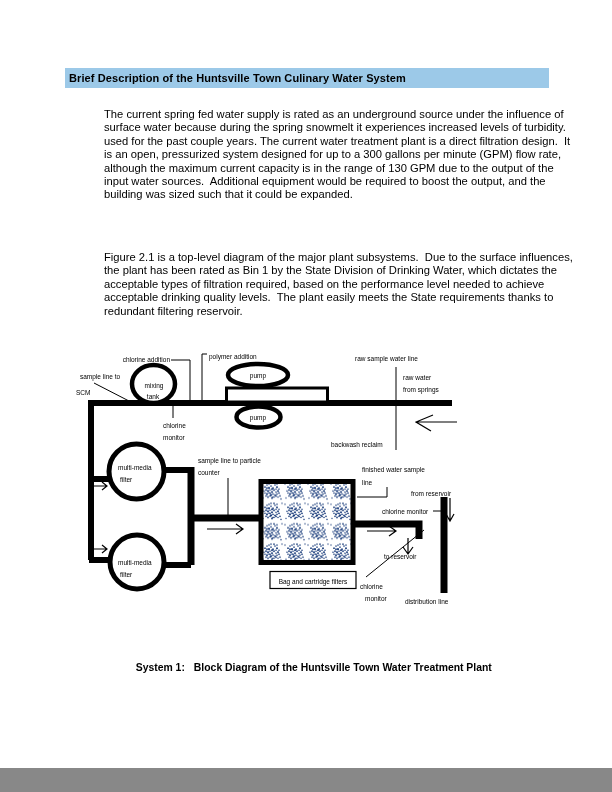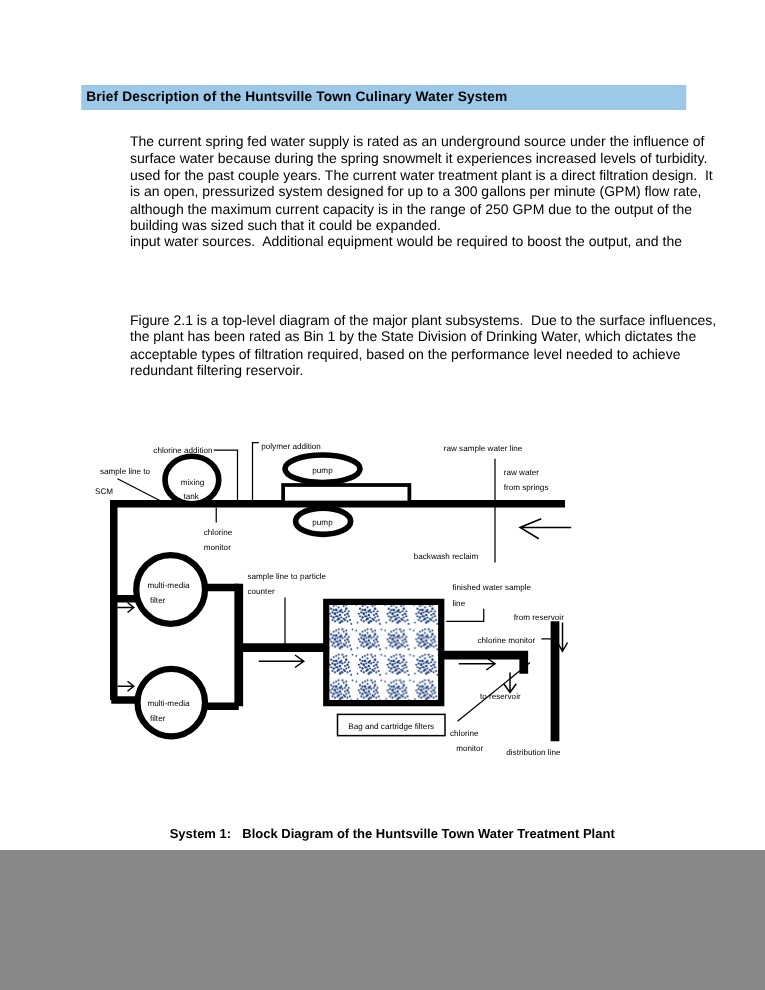--- a/index.html
+++ b/index.html
@@ -1,17 +1,17 @@
 <!DOCTYPE html>
 <html><head>
 <meta charset="utf-8">
 <style>
   html,body { margin:0; padding:0; background:#888; }
   .page {
-    position:relative; width:612px; height:680px; margin:0 auto;
+    position:relative; width:612px; height:768px; margin:0 auto;
     background:#ffffff; overflow:hidden;
     font-family:"Liberation Sans", sans-serif; color:#000;
   }
   .heading-bar {
     position:absolute; left:65px; top:68px; width:484px; height:20px;
     display:flex; align-items:center;
   }
   .heading-bar .heading-text {
     font-size:11px; font-weight:bold; padding-left:4px; letter-spacing:0.1px;
     white-space:pre;
@@ -35,29 +35,30 @@
 
   <div class="heading-bar" style="background-color: rgb(156, 201, 232);">
     <span class="heading-text">Brief Description of the Huntsville Town Culinary Water System</span>
   </div>
 
   <div class="para" id="para1">
     <div class="line">The current spring fed water supply is rated as an underground source under the influence of</div>
     <div class="line">surface water because during the spring snowmelt it experiences increased levels of turbidity.</div>
     <div class="line">used for the past couple years. The current water treatment plant is a direct filtration design.  It</div>
     <div class="line">is an open, pressurized system designed for up to a 300 gallons per minute (GPM) flow rate,</div>
-    <div class="line">although the maximum current capacity is in the range of 250 GPM due to the output of the</div>
+    <div class="line">although the maximum current capacity is in the range of 130 GPM due to the output of the</div>
+    <div class="line">input water sources.  Additional equipment would be required to boost the output, and the</div>
     <div class="line">building was sized such that it could be expanded.</div>
-    <div class="line">input water sources.  Additional equipment would be required to boost the output, and the</div>
   </div>
 
   <div class="para" id="para2">
     <div class="line">Figure 2.1 is a top-level diagram of the major plant subsystems.  Due to the surface influences,</div>
     <div class="line">the plant has been rated as Bin 1 by the State Division of Drinking Water, which dictates the</div>
     <div class="line">acceptable types of filtration required, based on the performance level needed to achieve</div>
+    <div class="line">acceptable drinking quality levels.  The plant easily meets the State requirements thanks to</div>
     <div class="line">redundant filtering reservoir.</div>
   </div>
 
   <svg class="diagram" width="410" height="272" viewBox="75 344 410 272" xmlns="http://www.w3.org/2000/svg">
 
     <defs>
       <pattern id="speckles" patternUnits="userSpaceOnUse" x="261" y="481" width="23" height="20.4">
         <g fill="#1d3f7d">
           <circle cx="4" cy="6" r="0.9"></circle>
             <circle cx="6" cy="4" r="0.8"></circle>

